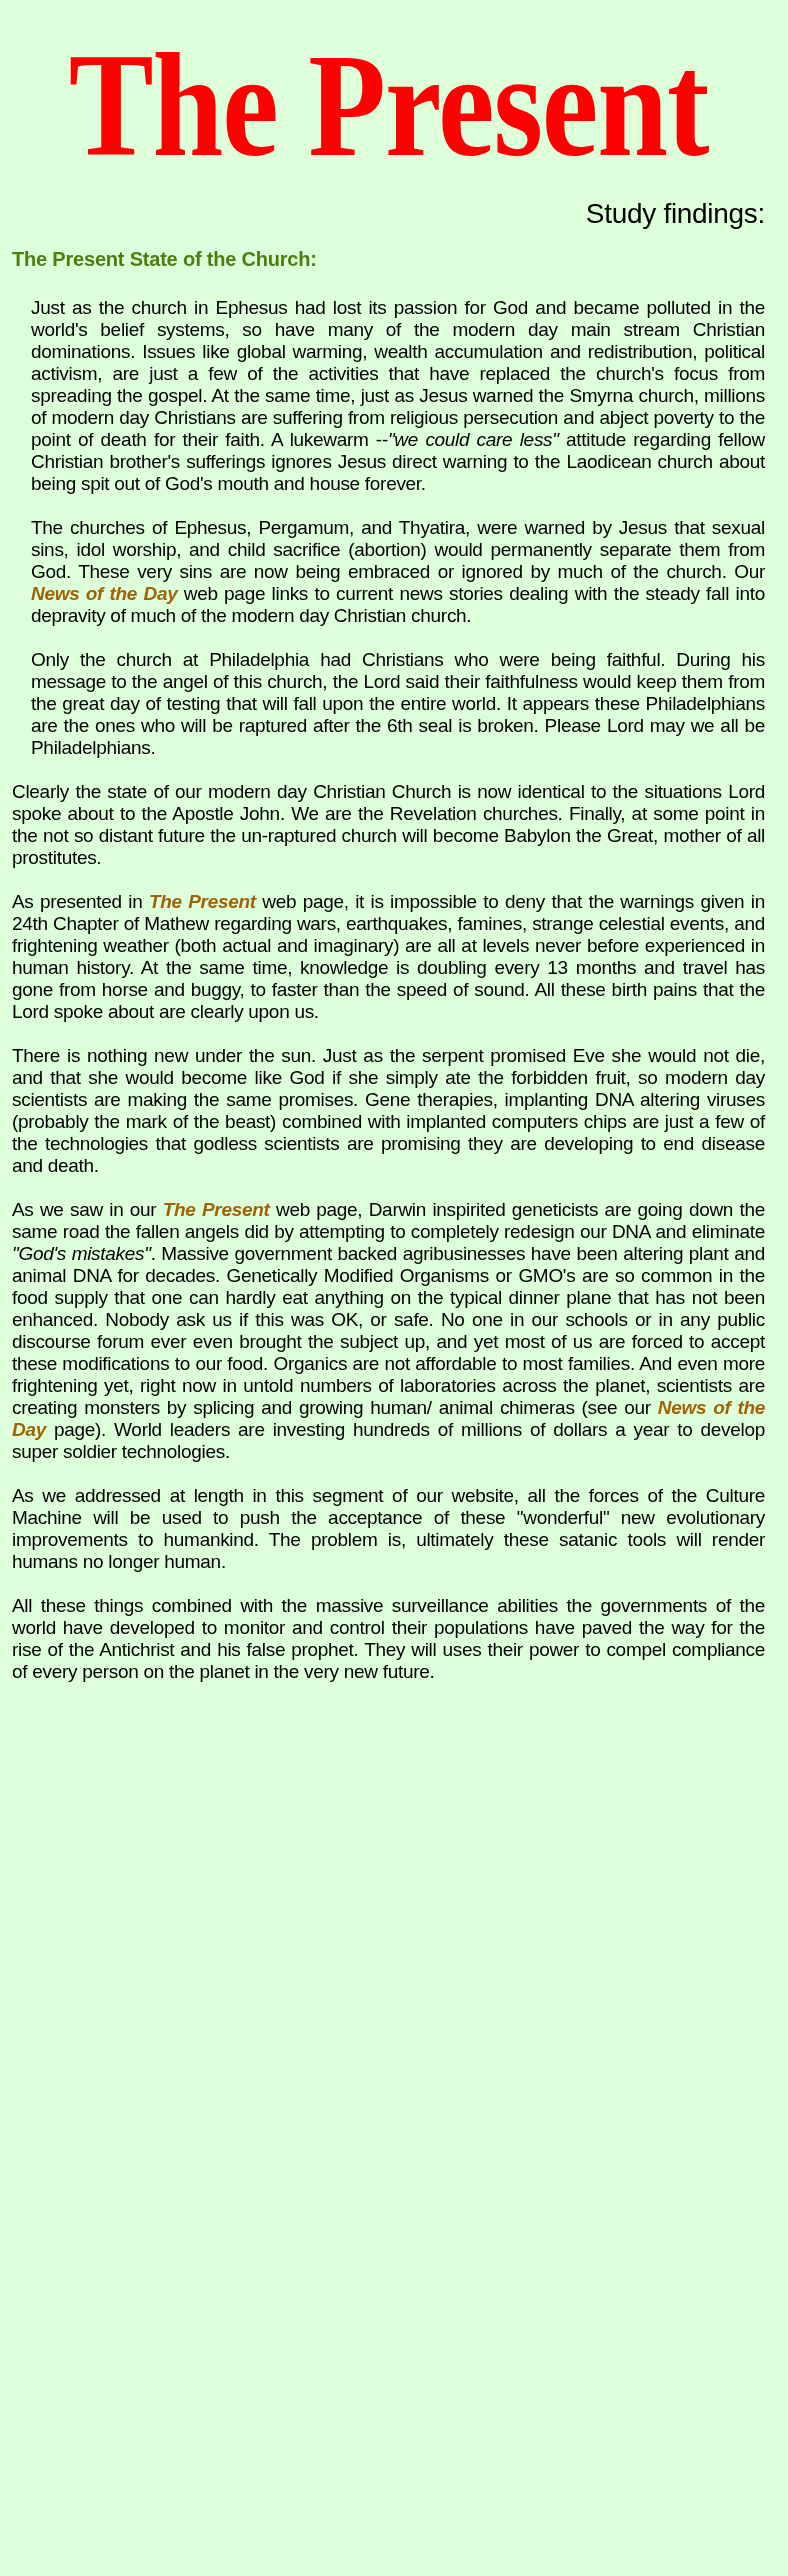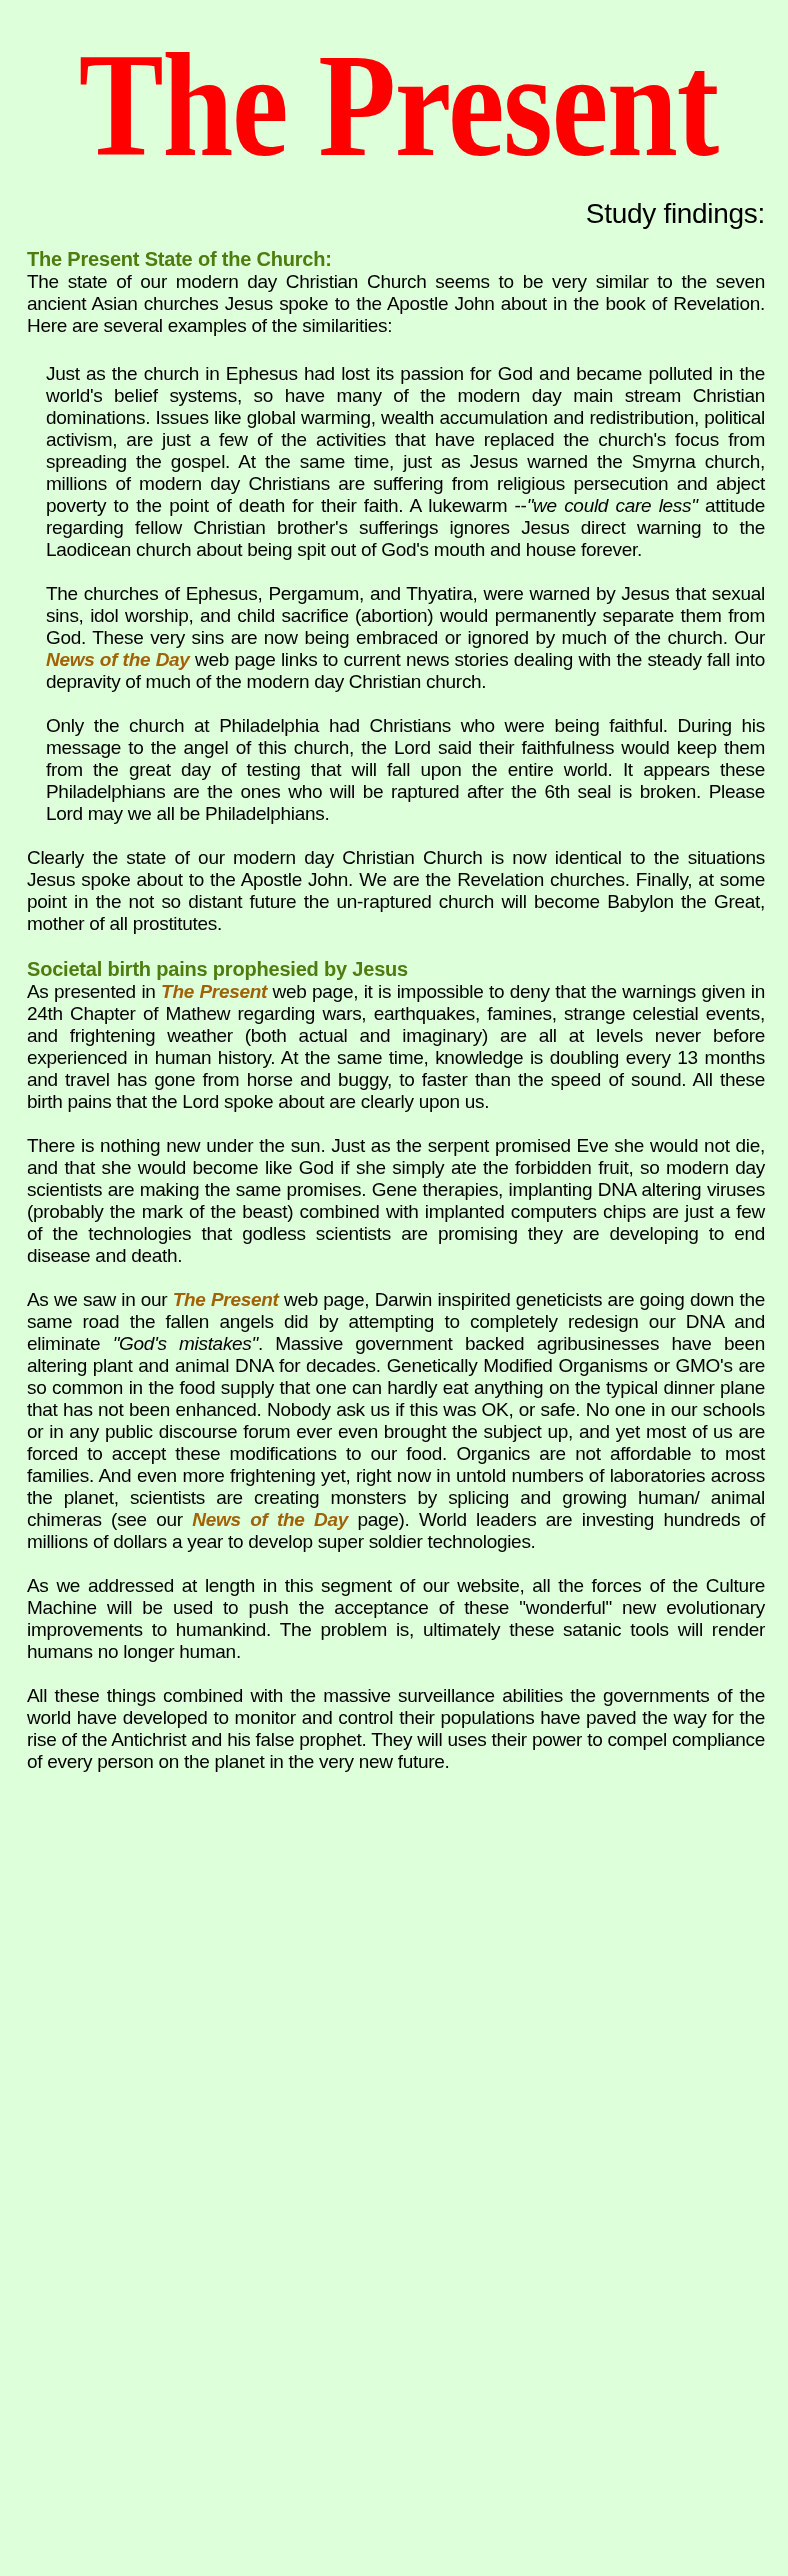--- a/index.html
+++ b/index.html
@@ -7,21 +7,21 @@
       padding: 0;
       background: #ddffd9;
     }
     body {
       width: 788px;
       min-height: 2576px;
       font-family: "Liberation Sans", sans-serif;
       color: #000000;
     }
     .page {
-      padding: 0 23px 0 27px;
+      padding: 0 23px 0 12px;
       box-sizing: border-box;
       width: 788px;
     }
     .main-title {
       font-family: "Liberation Serif", serif;
       font-weight: bold;
       color: #ff0000;
       font-size: 148px;
       line-height: 1;
       text-align: center;
@@ -78,43 +78,41 @@
 <body>
 
 <div class="page">
 
   <h1 class="main-title">The Present</h1>
 
   <div class="subtitle">Study findings:</div>
 
   <section>
     <h2 class="section-heading">The Present State of the Church:</h2>
-    <p>The state of our modern day Christian Church seems to be very similar to the seven ancient Asian churches Jesus spoke to the Apostle John about in the book of Revelation. Here are several examples of the similarities:</p>
 
     <div class="gap-lg"></div>
 
     <p class="indent"><span>Just as the church in </span><b>Ephesus</b><span> had lost its passion for God and became polluted in the world's belief systems, so have many of the modern day main stream Christian dominations. Issues like global warming, wealth accumulation and redistribution, political activism, are just a few of the activities that have replaced the church's focus from spreading the gospel. At the same time, just as Jesus warned the </span><b>Smyrna</b><span> church, millions of modern day Christians are suffering from religious persecution and abject poverty to the point of death for their faith. A  lukewarm --</span><i>"we could care less"</i><span> attitude regarding fellow Christian brother's sufferings ignores Jesus direct warning to the </span><b>Laodicean</b><span> church about being spit out of God's mouth and house forever.</span></p>
 
     <div class="gap"></div>
 
     <p class="indent"><span>The churches of </span><b>Ephesus, Pergamum, and Thyatira</b><span>, were warned by Jesus that sexual sins, idol worship, and child sacrifice (abortion) would permanently separate them from God. These very sins are now being embraced or ignored by much of the church. Our </span><a class="link">News of the Day</a><span> web page links to current news stories dealing with the steady fall into depravity of much of the modern day Christian church.</span></p>
 
     <div class="gap"></div>
 
     <p class="indent"><span>Only the church at </span><b>Philadelphia</b><span> had Christians who were being faithful. During his message to the angel of this church, the Lord said their faithfulness would keep them from the great day of testing that will fall upon the entire world. It appears these Philadelphians are the ones who will be raptured after the 6th seal is broken. Please Lord may we all be Philadelphians.</span></p>
 
     <div class="gap"></div>
 
-    <p>Clearly the state of our modern day Christian Church is now identical to the situations Jesus spoke about to the Apostle John. We are the Revelation churches. Finally, at some point in the not so distant future the un-raptured church will become Babylon the Great, mother of all prostitutes.</p>
+    <p>Clearly the state of our modern day Christian Church is now identical to the situations Lord spoke about to the Apostle John. We are the Revelation churches. Finally, at some point in the not so distant future the un-raptured church will become Babylon the Great, mother of all prostitutes.</p>
   </section>
 
   <div class="gap"></div>
 
   <section>
-    <h2 class="section-heading">Societal birth pains prophesied by Jesus</h2>
     <p><span>As presented in </span><a class="link">The Present</a><span> web page, it is impossible to deny that the warnings given in 24th Chapter of Mathew regarding wars, earthquakes, famines, strange celestial events, and frightening weather (both actual and imaginary) are all at levels never before experienced in human history. At the same time, knowledge is doubling every 13 months and travel has gone from horse and buggy, to faster than the speed of sound. All these birth pains that the Lord spoke about are clearly upon us.</span></p>
   </section>
 
   <div class="gap"></div>
 
   <section>
     <p>There is nothing new under the sun. Just as the serpent promised Eve she would not die, and that she would become like God if she simply ate the forbidden fruit, so modern day scientists are making the same promises. Gene therapies, implanting DNA altering viruses (probably the mark of the beast) combined with implanted computers chips are just a few of the technologies that godless scientists are promising they are developing to end disease and death.</p>
 
     <div class="gap"></div>
 

